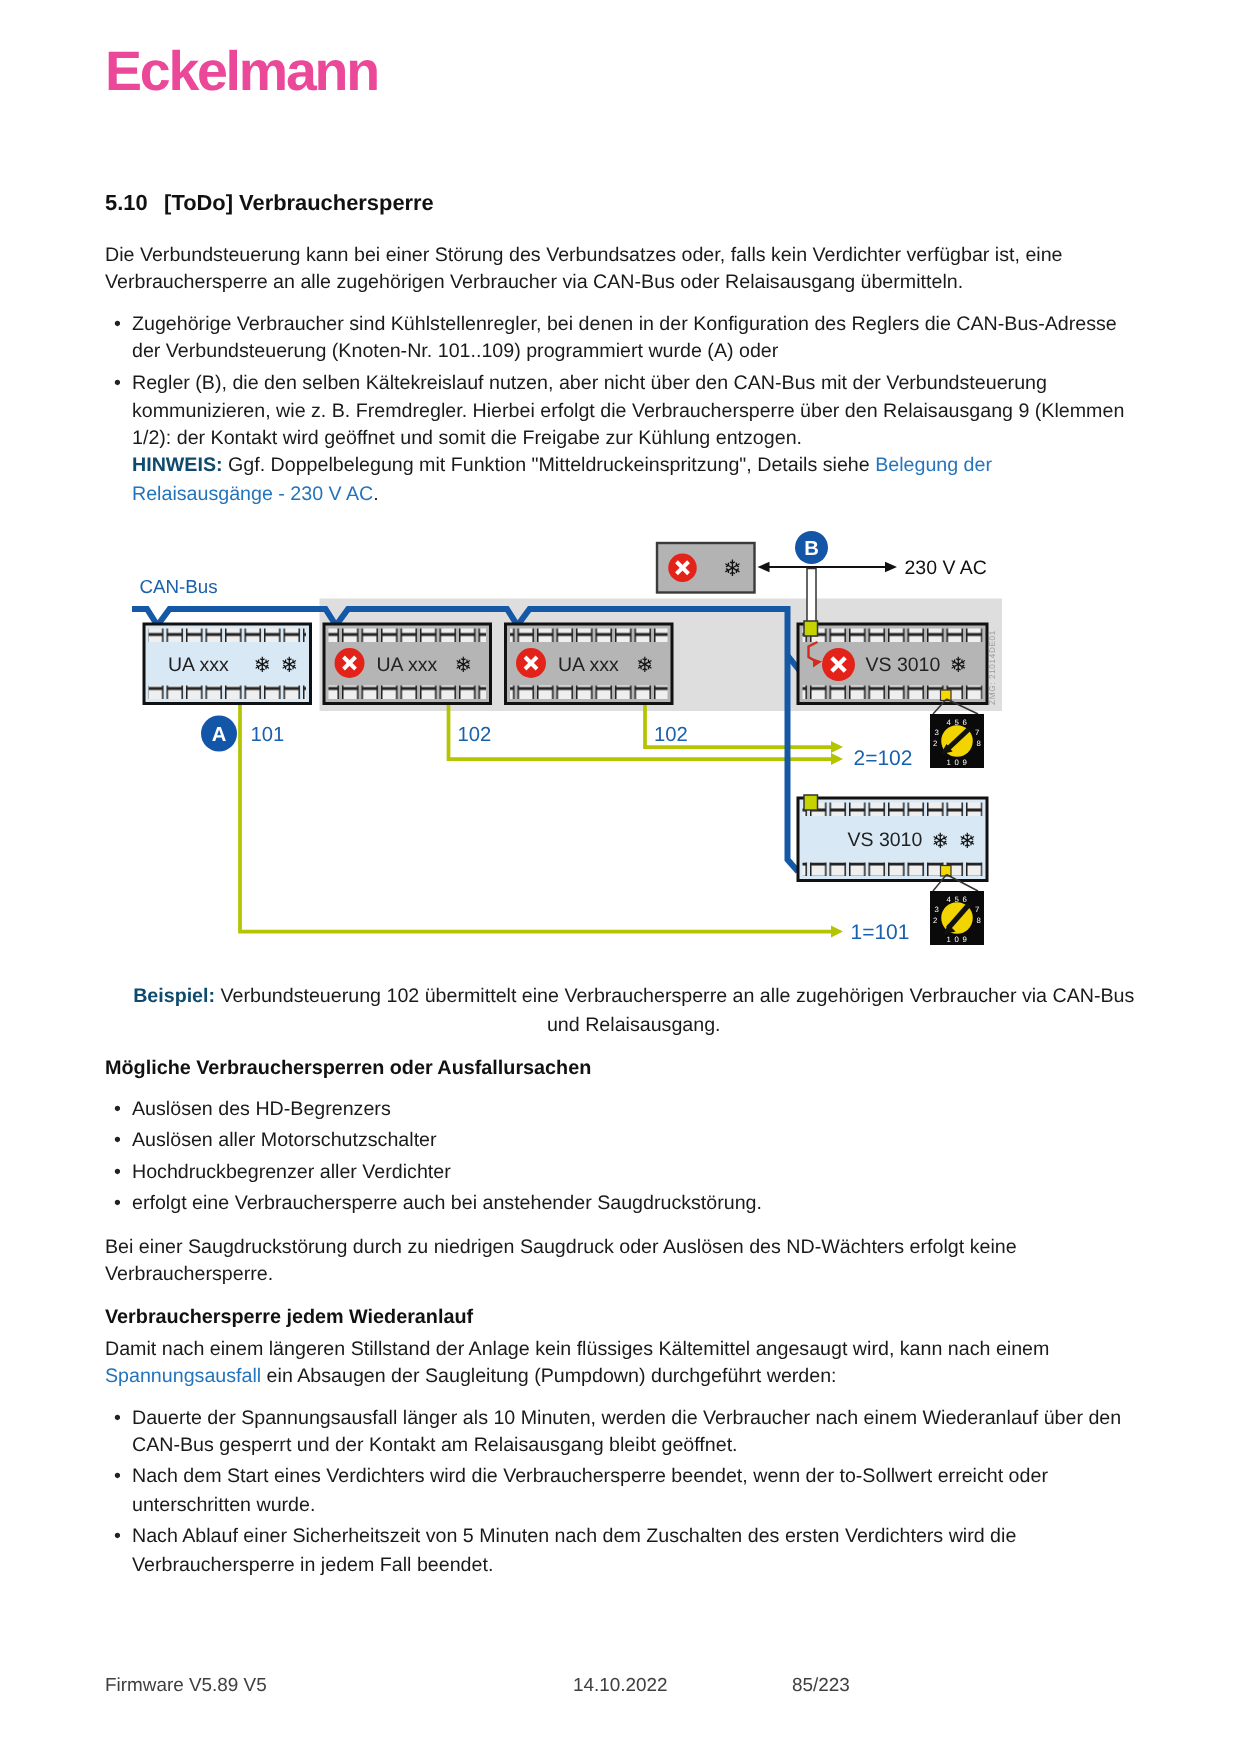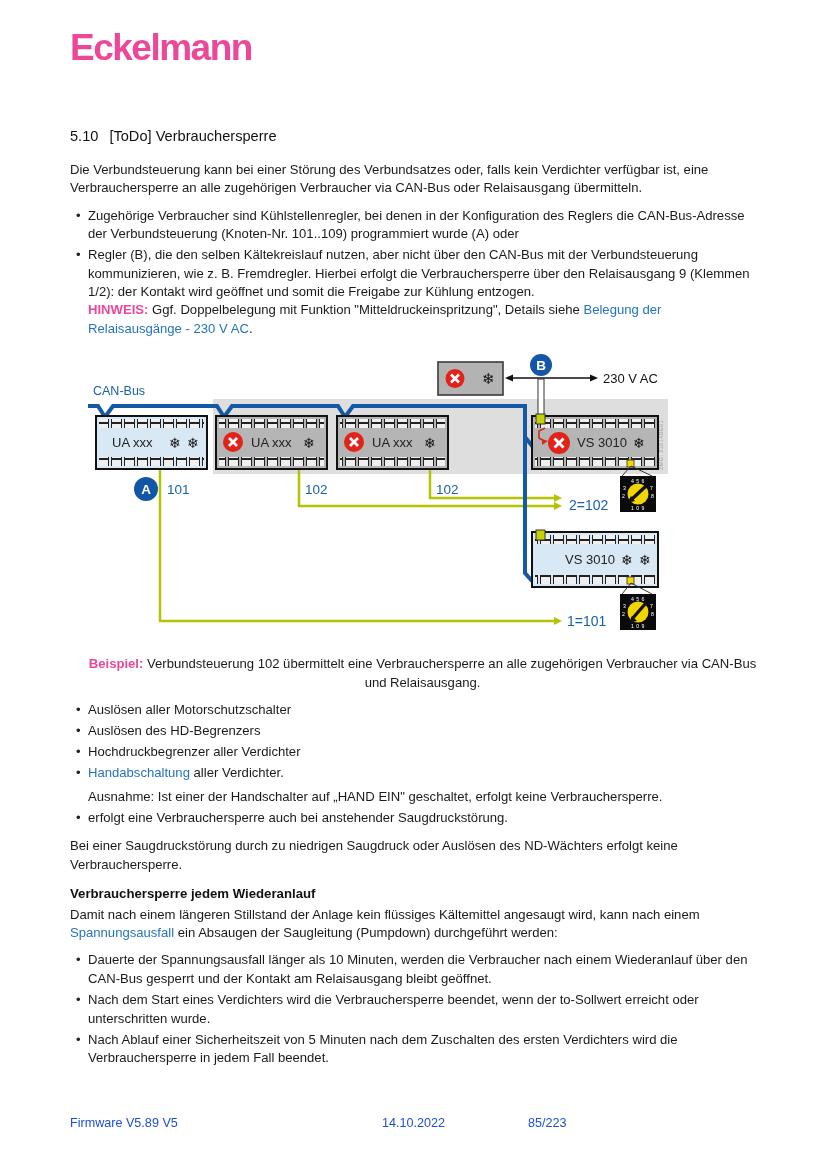--- a/index.html
+++ b/index.html
@@ -4,39 +4,39 @@
 <style>
   html,body{margin:0;padding:0;}
   body{
     width:827px;height:1169px;position:relative;background:#ffffff;
     font-family:"Liberation Sans",sans-serif;color:#1a1a1a;
     font-size:13.1px;line-height:18.4px;overflow:hidden;
   }
   .content{padding:0 70px;}
   .logo{margin-top:27px;font-size:37px;line-height:42px;font-weight:bold;
         color:#ec4899;letter-spacing:-1.5px;}
-  h1{font-size:14.6px;line-height:18px;margin:58px 0 0 0;font-weight:normal;color:#111;}
+  h1{font-size:14.6px;line-height:18px;margin:58px 0 0 0;font-weight:bold;color:#111;}
   h1 .ht{margin-left:11px;}
   p{margin:0;}
   .intro{margin-top:16px;}
   ul.blist{margin:9px 0 0 0;padding:0 0 0 18px;list-style:none;}
   ul.blist li{position:relative;margin:2.5px 0;}
   ul.blist li::before{content:"\2022";position:absolute;left:-12px;color:#222;}
   .link{color:#2474bd;cursor:pointer;}
-  b{color:#ec4899;}
+  b{color:#0c4a6e;}
   .diagram{position:relative;margin:13px 0 0 15px;width:700px;height:290px;}
   svg{font-family:"Liberation Sans",sans-serif;display:block;}
   .caption{margin-top:14px;padding-left:18px;text-align:center;}
   h2{font-size:13.2px;line-height:18.4px;margin:11px 0 0 0;font-weight:bold;color:#111;}
   .ausnahme{margin-top:6px;}
   .saug{margin-top:10px;}
   .pump{margin-top:2px;}
   ul.blist.third li{margin:3px 0;}
   .footer{position:absolute;top:1114px;left:70px;right:70px;display:flex;
-          font-size:12.6px;color:#1d4ed8;}
+          font-size:12.6px;color:#404040;}
   .footer .f-left{flex:1;text-align:left;}
   .footer .f-center{flex:1;text-align:center;}
   .footer .f-right{flex:1;text-align:left;}
 </style>
 </head>
 <body>
 
 <div class="content">
 
   <div class="logo">Eckelmann</div>
@@ -216,29 +216,26 @@
           <text x="566.5" y="257" text-anchor="middle">7</text>
           <text x="567.5" y="264.5" text-anchor="middle">8</text>
           <text x="553" y="277" text-anchor="middle" letter-spacing="0.5">1 0 9</text>
         </g>
       </g>
     </svg>
   </div>
 
   <p class="caption"><b>Beispiel:</b><span> Verbundsteuerung 102 übermittelt eine Verbrauchersperre an alle zugehörigen Verbraucher via CAN-Bus und Relaisausgang.</span></p>
 
+  <h2>Mögliche Verbrauchersperren oder Ausfallursachen</h2>
 
   <ul class="blist">
+    <li><span>Auslösen des HD-Begrenzers</span></li>
     <li><span>Auslösen aller Motorschutzschalter</span></li>
-    <li><span>Auslösen des HD-Begrenzers</span></li>
     <li><span>Hochdruckbegrenzer aller Verdichter</span></li>
-    <li>
-      <span class="link">Handabschaltung</span><span> aller Verdichter.</span>
-      <div class="ausnahme">Ausnahme: Ist einer der Handschalter auf „HAND EIN" geschaltet, erfolgt keine Verbrauchersperre.</div>
-    </li>
     <li>
       <div>erfolgt eine Verbrauchersperre auch bei anstehender Saugdruckstörung.</div>
     </li>
   </ul>
 
   <p class="saug">Bei einer Saugdruckstörung durch zu niedrigen Saugdruck oder Auslösen des ND-Wächters erfolgt keine Verbrauchersperre.</p>
 
   <h2>Verbrauchersperre jedem Wiederanlauf</h2>
 
   <p class="pump"><span>Damit nach einem längeren Stillstand der Anlage kein flüssiges Kältemittel angesaugt wird, kann nach einem </span><span class="link">Spannungsausfall</span><span> ein Absaugen der Saugleitung (Pumpdown) durchgeführt werden:</span></p>

